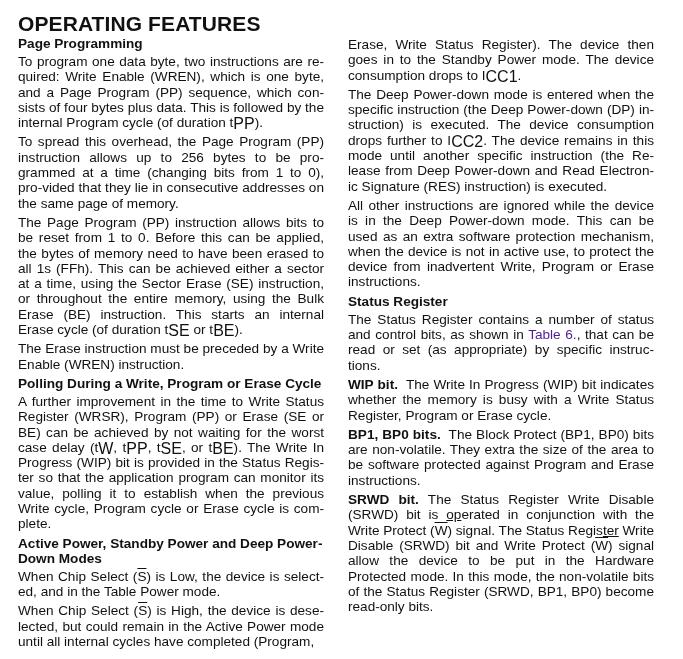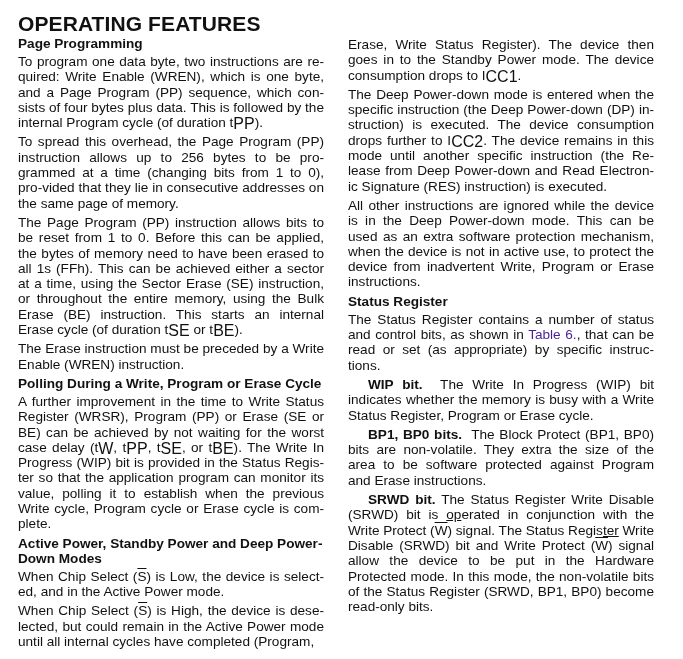--- a/index.html
+++ b/index.html
@@ -17,41 +17,41 @@
   .heading {
     font-weight: bold; font-size: 13.6px; line-height: 15px; margin: 0 0 3px 0;
   }
   p {
     margin: 0 0 4px 0; font-size: 13.6px; line-height: 15.3px;
     text-align: justify; hyphens: manual;
   }
   sub.s { font-size: 16px; vertical-align: -2px; line-height: 0; }
   .ov { text-decoration: overline; }
   .link { color: #4c1d95; cursor: pointer; }
-  .lead { font-weight: bold; margin-left: 20px; }
+  .lead { font-weight: bold; }
   .ul { text-decoration: underline; }
 </style>
 </head>
 <body>
 
 <div class="page-title">OPERATING FEATURES</div>
 
 <div class="col left">
   <div class="heading">Page Programming</div>
   <p><span>To program one data byte, two instructions are re-quired: Write Enable (WREN), which is one byte, and a Page Program (PP) sequence, which con-sists of four bytes plus data. This is followed by the internal Program cycle (of duration t</span><sub class="s">PP</sub><span>).</span></p>
   <p>To spread this overhead, the Page Program (PP) instruction allows up to 256 bytes to be pro-grammed at a time (changing bits from 1 to 0), pro-vided that they lie in consecutive addresses on the same page of memory.</p>
 
   <p><span>The Page Program (PP) instruction allows bits to be reset from 1 to 0. Before this can be applied, the bytes of memory need to have been erased to all 1s (FFh). This can be achieved either a sector at a time, using the Sector Erase (SE) instruction, or throughout the entire memory, using the Bulk Erase (BE) instruction. This starts an internal Erase cycle (of duration t</span><sub class="s">SE</sub><span> or t</span><sub class="s">BE</sub><span>).</span></p>
   <p>The Erase instruction must be preceded by a Write Enable (WREN) instruction.</p>
 
   <div class="heading">Polling During a Write, Program or Erase Cycle</div>
   <p><span>A further improvement in the time to Write Status Register (WRSR), Program (PP) or Erase (SE or BE) can be achieved by not waiting for the worst case delay (t</span><sub class="s">W</sub><span>, t</span><sub class="s">PP</sub><span>, t</span><sub class="s">SE</sub><span>, or t</span><sub class="s">BE</sub><span>). The Write In Progress (WIP) bit is provided in the Status Regis-ter so that the application program can monitor its value, polling it to establish when the previous Write cycle, Program cycle or Erase cycle is com-plete.</span></p>
 
   <div class="heading">Active Power, Standby Power and Deep Power-Down Modes</div>
-  <p><span>When Chip Select (</span><span class="ov">S</span><span>) is Low, the device is select-ed, and in the Active Power mode.</span></p>
+  <p><span>When Chip Select (</span><span class="ov">S</span><span>) is Low, the device is select-ed, and in the Table Power mode.</span></p>
   <p style="margin-bottom:0"><span>When Chip Select (</span><span class="ov">S</span><span id="p2b">) is High, the device is dese-lected, but could remain in the Active Power mode until all internal cycles have completed (Program, </span></p>
 </div>
 
 <div class="col right">
   <p><span id="p2c">Erase, Write Status Register). The device then goes in to the Standby Power mode. The device consumption drops to I</span><sub class="s">CC1</sub><span>.</span></p>
   <p><span>The Deep Power-down mode is entered when the specific instruction (the Deep Power-down (DP) in-struction) is executed. The device consumption drops further to I</span><sub class="s">CC2</sub><span>. The device remains in this mode until another specific instruction (the Re-lease from Deep Power-down and Read Electron-ic Signature (RES) instruction) is executed.</span></p>
   <p>All other instructions are ignored while the device is in the Deep Power-down mode. This can be used as an extra software protection mechanism, when the device is not in active use, to protect the device from inadvertent Write, Program or Erase instructions.</p>
 
   <div class="heading">Status Register</div>
   <p><span>The Status Register contains a number of status and control bits, as shown in </span><span class="link">Table 6.</span><span>, that can be read or set (as appropriate) by specific instruc-tions.</span></p>

